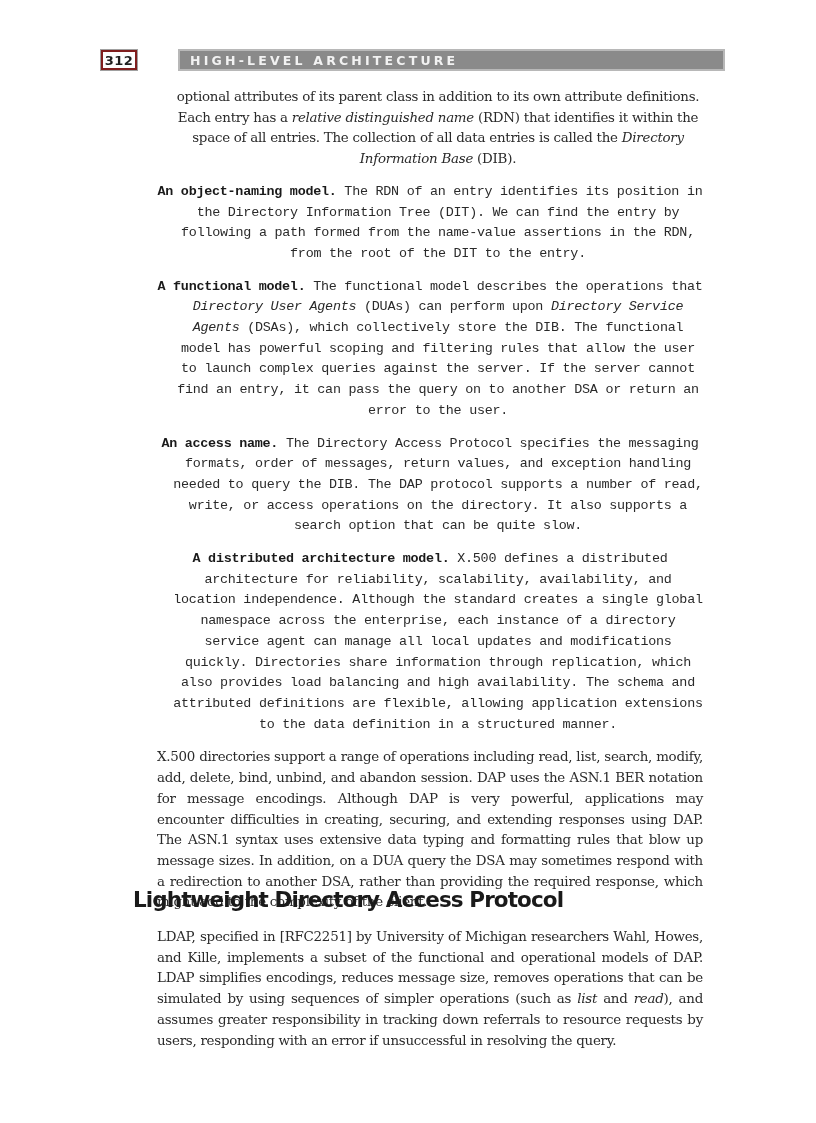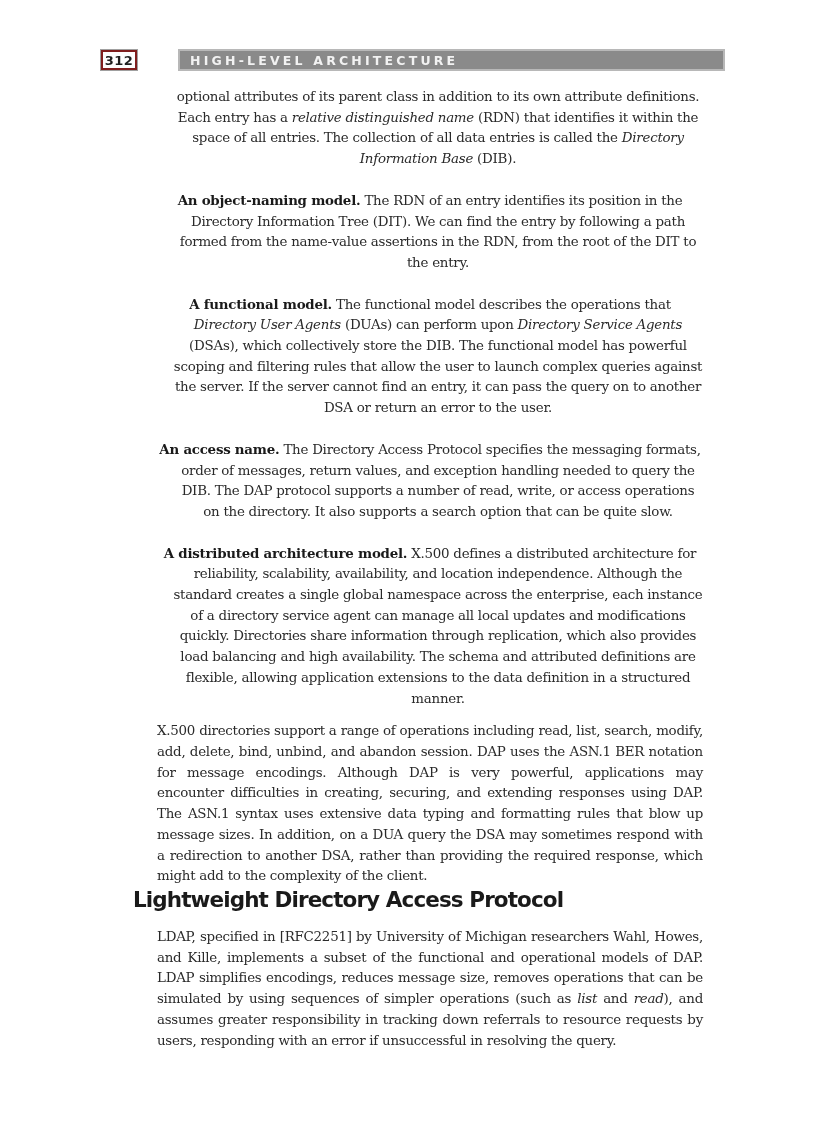--- a/index.html
+++ b/index.html
@@ -28,21 +28,21 @@
     display: flex; align-items: center; padding-left: 10px;
     font-family: "DejaVu Sans", "Liberation Sans", sans-serif;
     font-weight: bold; font-size: 12.5px; color: #f2f2f2; letter-spacing: 3.2px; margin-left: 24px;
   }
   .content { position: absolute; left: 157px; top: 87px; width: 546px; }
   .p {
     font-size: 13.4px; line-height: 20.7px; margin: 0; text-align: center;
     letter-spacing: -0.25px;
   }
   .cont { padding-left: 16px; }
-  .item { padding-left: 16px; text-indent: -16px; margin-top: 20px; }
+  .item { padding-left: 16px; text-indent: -16px; margin-top: 12px; font-family: Liberation Mono, monospace; }
   .item b { font-weight: bold; color: #1a1a1a; }
   .para { margin-top: 12px; text-align: justify; }
   i { font-style: italic; }
   .h2 {
     position: absolute; left: 116px; top: 870px;
     font-family: "DejaVu Sans", "Liberation Sans", sans-serif;
     font-weight: bold; font-size: 21.5px; color: #1a1a1a; letter-spacing: -0.9px;
     margin: 17px;
   }
   .content2 { position: absolute; left: 157px; top: 927px; width: 546px; }

